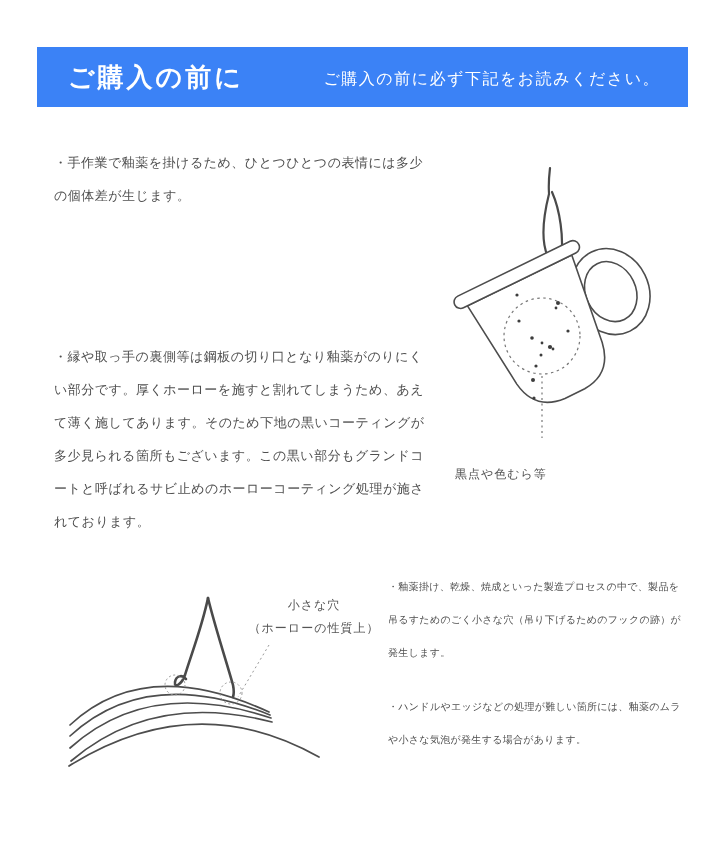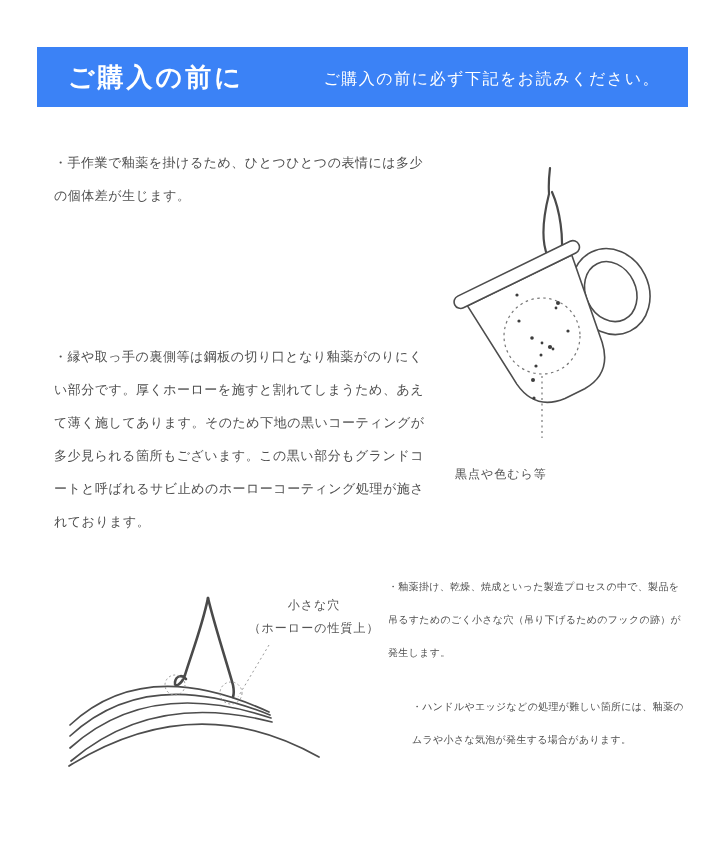--- a/index.html
+++ b/index.html
@@ -21,21 +21,21 @@
   }
   .header-subtitle{
     font-size:16px;letter-spacing:1.5px;line-height:1;margin-top:3px;
   }
   
   .note{font-size:13px;line-height:33px;letter-spacing:0.5px;margin:0;}
   .note-sm{font-size:10px;line-height:33px;letter-spacing:0.3px;margin:0;}
   .left-block-1{left:54px;top:146px;width:382px;}
   .left-block-2{left:54px;top:340px;width:382px;}
   .right-block{left:388px;top:570px;width:300px;}
-  .right-block .gap{margin-top:21px;margin-left:24px;}
+  .right-block .gap{margin-top:21px;}
   
   .fig-caption{
     font-size:12px;letter-spacing:1px;color:#555;line-height:1;
   }
   .mug-caption{left:455px;top:420px;width:176px;margin-top:48px;}
   .hole-label{left:234px;top:594px;width:160px;line-height:23px;white-space:nowrap;}
   .hole-label span{display:block;text-align:center;}
   svg{display:block;}
 </style>
 </head>

